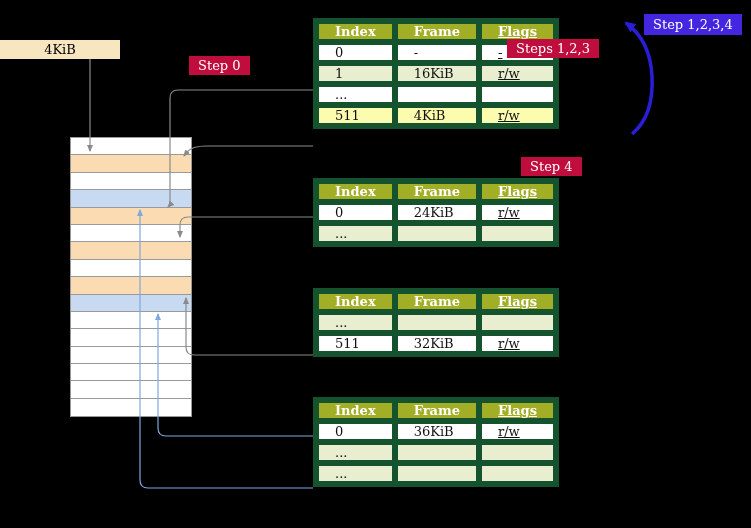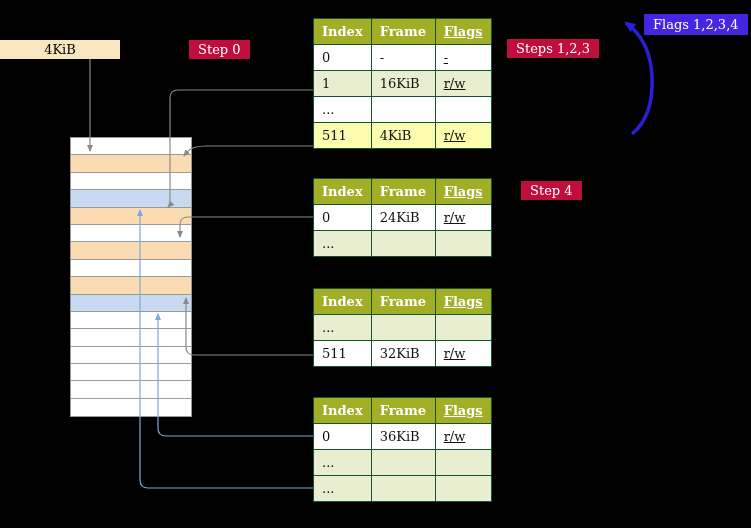--- a/index.html
+++ b/index.html
@@ -8,39 +8,39 @@
 
   
   .frame-box{position:absolute;left:0;top:40px;width:120px;height:19px;line-height:19px;
              background:var(--beige);color:#000;text-align:center;font-size:13px;z-index:12;}
 
   
   .badge{position:absolute;height:19px;line-height:19px;padding:0 9px;color:#fff;
          font-size:13px;white-space:nowrap;z-index:12;}
   .badge.crimson{background:var(--crimson);}
   .badge.bluebadge{background:var(--badgeblue);height:21px;line-height:21px;}
-  #badge-step0{left:189px;top:40px;}
+  #badge-step0{left:189px;top:56px;}
   #badge-steps123{left:507px;top:17px;margin-top:22px;}
   #badge-steps1234{left:644px;top:14px;}
-  #badge-step4{left:521px;top:157px;margin-top:24px;}
+  #badge-step4{left:521px;top:157px;}
 
   
   .mem{position:absolute;left:70px;top:137px;width:120px;z-index:2;
        border:1px solid var(--memborder);}
   .mem .row{height:17.4px;box-sizing:border-box;border-bottom:1px solid var(--memborder);
             background:#fff;}
   .mem .row:last-child{border-bottom:none;}
   .mem .row.peach{background:var(--peach);}
   .mem .row.blue{background:var(--rowblue);}
 
   
   table.ptable{position:absolute;left:313px;border-collapse:collapse;font-size:13px;
                color:#111;z-index:10;}
-  table.ptable td{border:1px solid #14532d;height:26px;box-sizing:border-box;
-                  padding:0 8px;background:#fff;overflow:hidden;white-space:nowrap;}
+  table.ptable td{border:6px solid #14532d;height:19px;box-sizing:border-box;
+                  padding:0 16px;background:#fff;overflow:hidden;white-space:nowrap;}
   table.ptable td.ci{width:54px;}
   table.ptable td.cf{width:64px;}
   table.ptable td.cg{width:52px;text-decoration:underline;}
   table.ptable tr.hdr td{background:var(--olive);color:#fff;font-weight:bold;}
   table.ptable tr.g td{background:var(--row-green);}
   table.ptable tr.y td{background:var(--row-yellow);}
   #t1{top:18px;} #t2{top:178px;} #t3{top:288px;} #t4{top:397px;}
 
   svg.arrows{position:absolute;left:0;top:0;z-index:5;pointer-events:none;}
 </style>
@@ -68,21 +68,21 @@
     <path d="M313,355 L194,355 Q186,355 186,347 L186,298" stroke="#8a8a8a" stroke-width="1.2" fill="none" marker-end="url(#mGray)"></path>
     <path d="M313,436 L166,436 Q158,436 158,428 L158,314" stroke="#7fa8dc" stroke-width="1.2" fill="none" marker-end="url(#mBlue)"></path>
     <path d="M313,488 L148,488 Q140,488 140,480 L140,210" stroke="#7fa8dc" stroke-width="1.2" fill="none" marker-end="url(#mBlue)"></path>
     <path d="M632,134 Q654,116 652,76 Q650,40 626,23" stroke="#2a1ed6" stroke-width="3.5" fill="none" marker-end="url(#mBig)"></path>
   </svg>
 
   <div class="frame-box">4KiB</div>
 
   <div class="badge crimson" id="badge-step0">Step 0</div>
   <div class="badge crimson" id="badge-steps123">Steps 1,2,3</div>
-  <div class="badge bluebadge" id="badge-steps1234">Flags 1,2,3,4</div>
+  <div class="badge bluebadge" id="badge-steps1234">Step 1,2,3,4</div>
   <div class="badge crimson" id="badge-step4">Step 4</div>
 
   <div class="mem">
     <div class="row white"></div>
     <div class="row peach"></div>
     <div class="row white"></div>
     <div class="row blue"></div>
     <div class="row peach"></div>
     <div class="row white"></div>
     <div class="row peach"></div>

